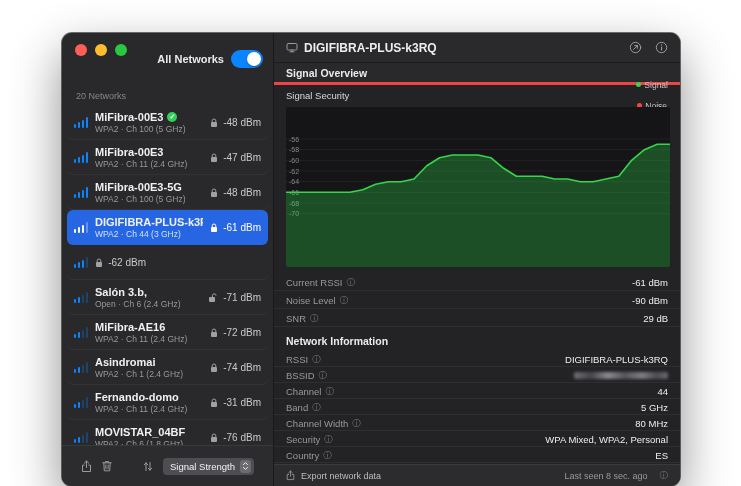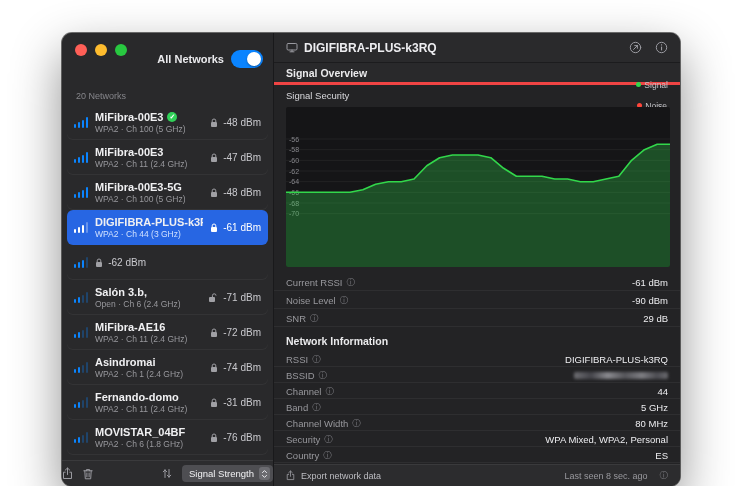--- a/index.html
+++ b/index.html
@@ -46,22 +46,22 @@
   .selected .net-detail { color:#cfe0ff; }
   .net-right { display:flex; align-items:center; gap:5px; flex:none; }
   .rssi { font-size:10px; color:#c9c9ce; min-width:38px; text-align:right; }
   .selected .rssi { color:#ffffff; }
   .check { width:10px; height:10px; border-radius:50%; background:#30d158; color:#fff; font-size:7px;
     display:inline-flex; align-items:center; justify-content:center; font-weight:700; flex:none; }
   .lock { display:flex; align-items:center; }
   .selected .lock svg path { stroke:#fff; }
   .selected .lock svg rect { fill:#fff; }
 
-  .sidebar-footer { flex:none; height:26px; border-top:1px solid #3a3a3c; background:#2c2c2e;
-    display:flex; align-items:center; padding:0 0; gap:10px; }
+  .sidebar-footer { flex:none; height:41px; border-top:1px solid #3a3a3c; background:#2c2c2e;
+    display:flex; align-items:center; padding:0 19px; gap:10px; }
   .icon-btn { display:flex; align-items:center; color:#9a9aa0; }
   .spacer { margin-left:auto; }
   .dropdown { height:17px; background:#4e4e52; border-radius:4px; display:flex; align-items:center; gap:5px;
     padding:0 3px 0 7px; font-size:9.5px; color:#f2f2f4; }
   .chev-capsule { width:11px; height:13px; background:#6b6b70; border-radius:3px; display:flex; align-items:center; justify-content:center; }
 
   
   .main { flex:1; min-width:0; background:#232325; display:flex; flex-direction:column; }
   .titlebar { flex:none; height:30px; display:flex; align-items:center; gap:6px; padding:0 12px;
     background:#2a2a2c; border-bottom:1px solid #1c1c1e; }

